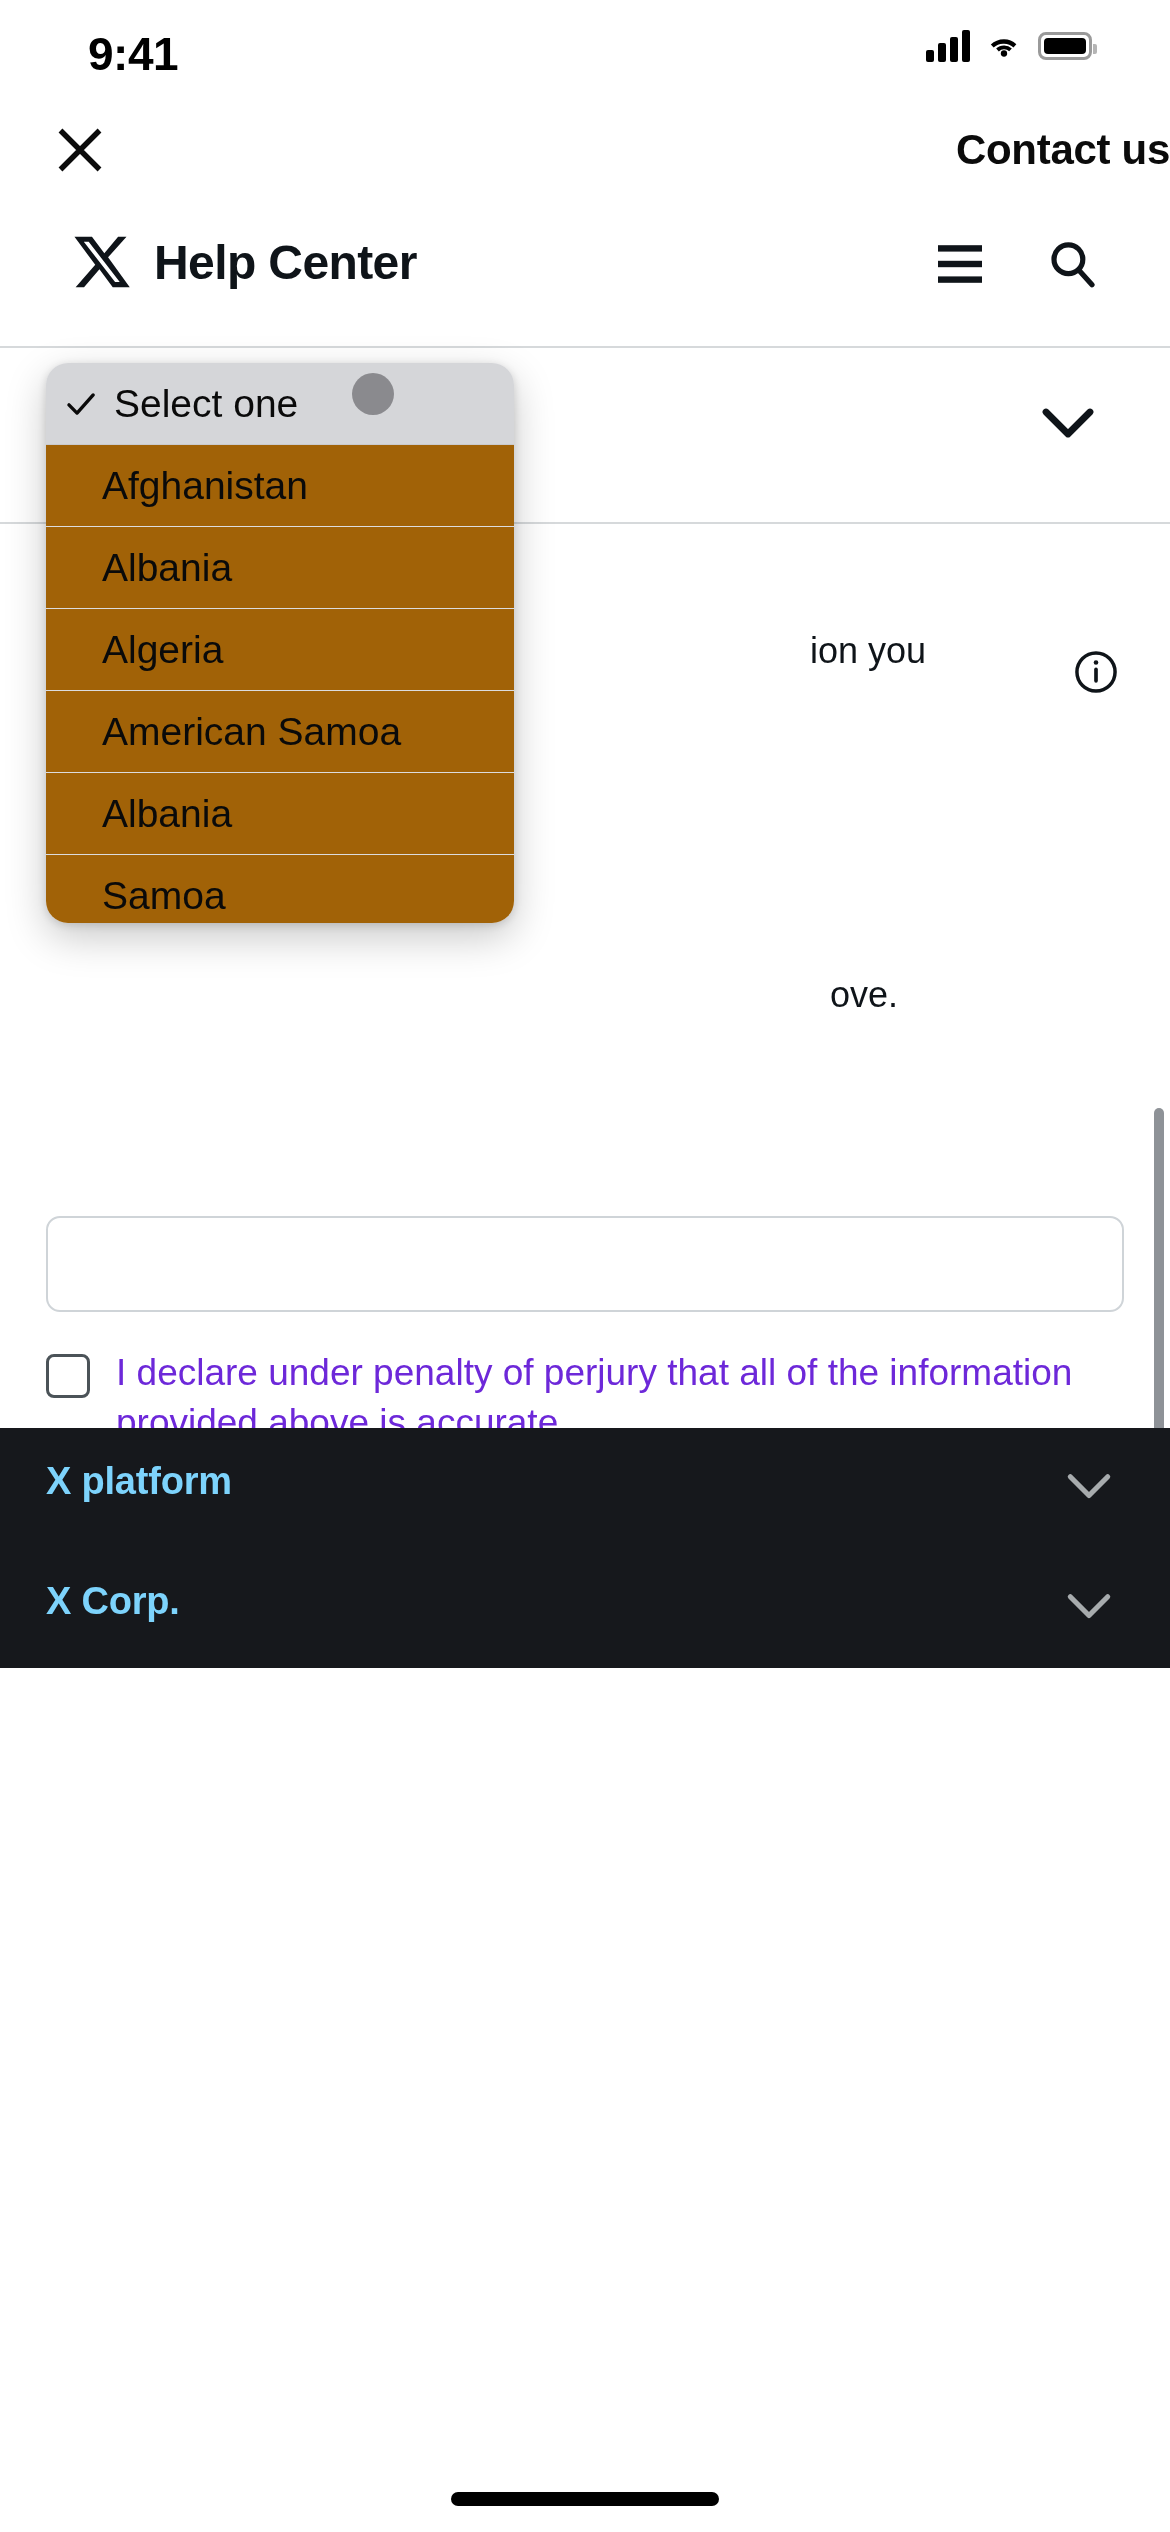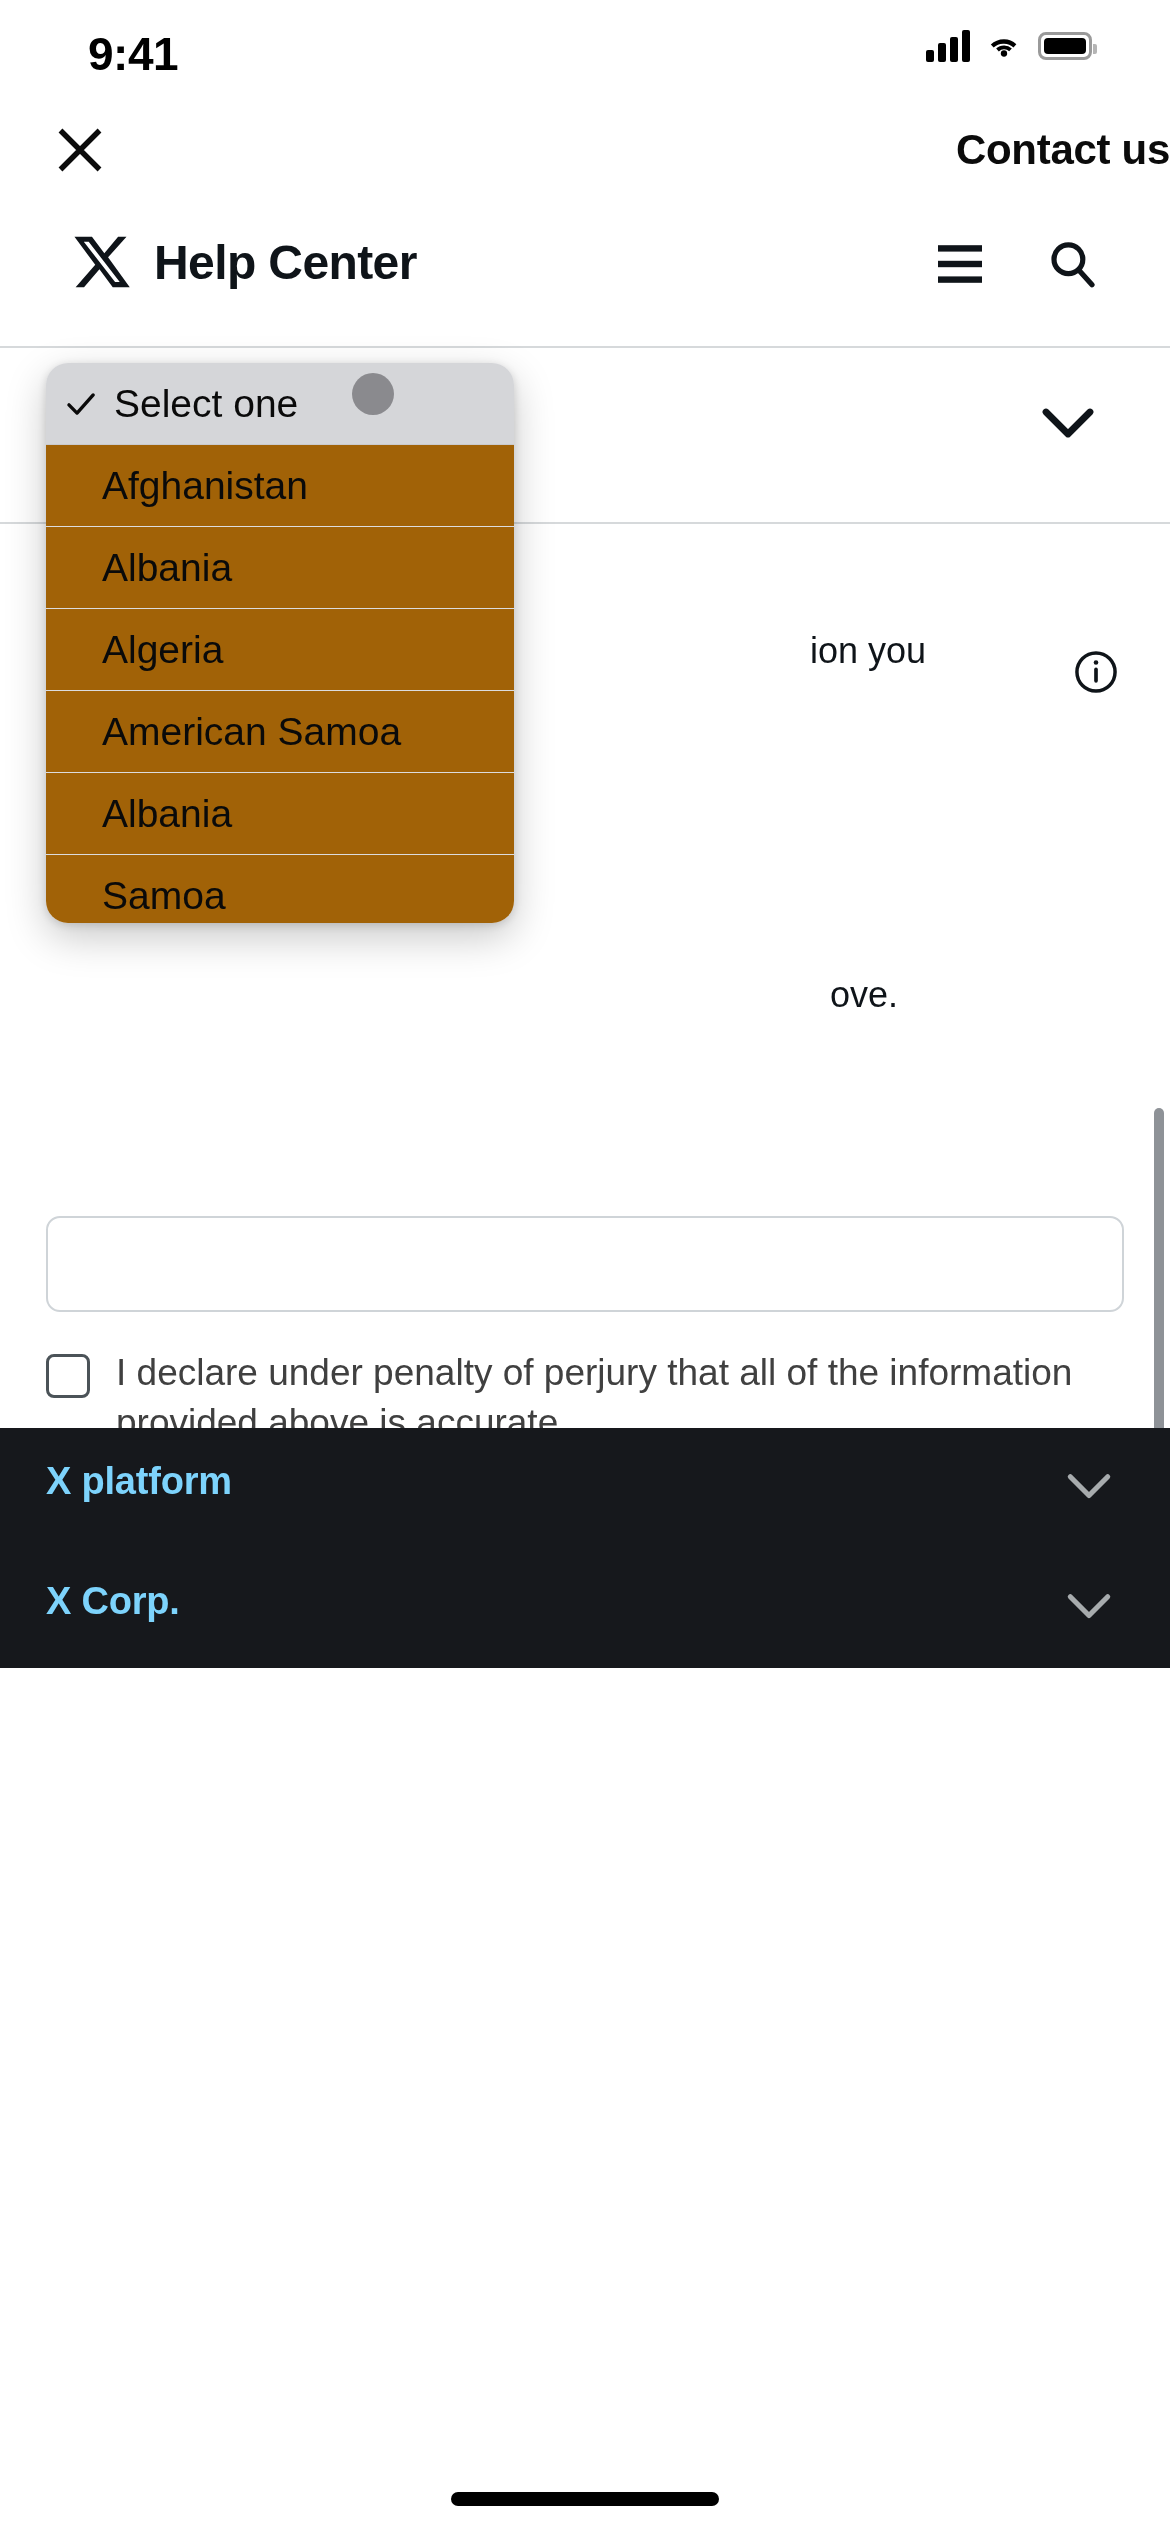--- a/index.html
+++ b/index.html
@@ -112,21 +112,21 @@
   
   .declare {
     position: absolute; left: 46px; top: 1158px; width: 1070px;
     display: flex; gap: 26px;
   }
   .cbox {
     flex: 0 0 auto; width: 44px; height: 44px; margin-top: 6px;
     border: 3px solid #4b5358; border-radius: 8px; background: #fff; cursor: pointer;
   }
   .declare-text {
-    font-size: 37px; line-height: 50px; color: #404040;
+    font-size: 37px; line-height: 50px; color: #6d28d9;
   }
 
   
   .submit-btn {
     position: absolute; left: 46px; top: 1300px;
     width: 320px; height: 94px; border-radius: 47px;
     background: #1d81c4; border: none; cursor: pointer;
     color: #ffffff; font-size: 40px; font-weight: bold;
     font-family: "Liberation Sans", sans-serif;
     display: flex; align-items: center; justify-content: center;

